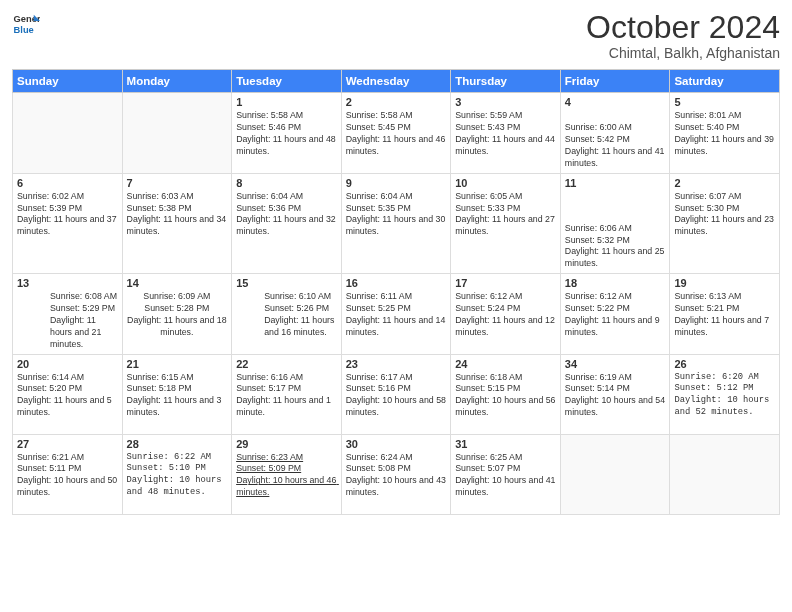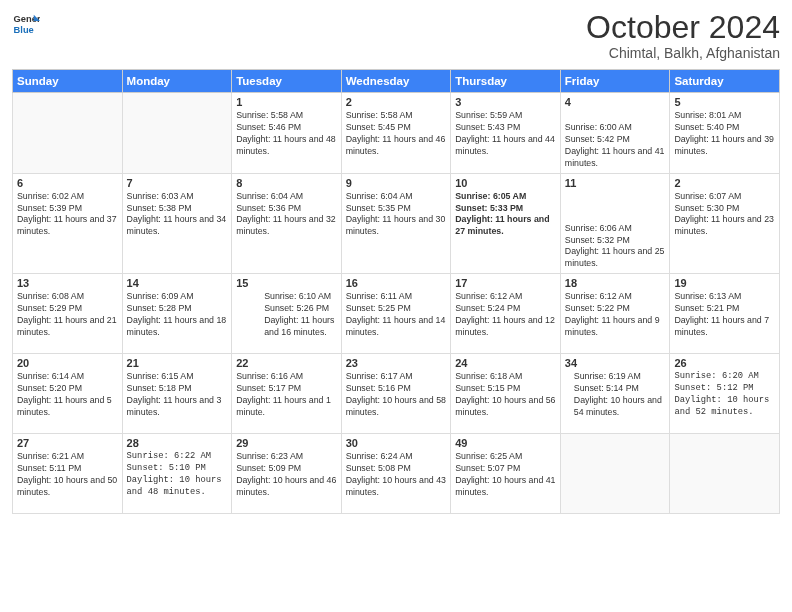--- a/index.html
+++ b/index.html
@@ -166,47 +166,47 @@
 Daylight: 11 hours and 32 minutes.</div>
           </td>
           <td>
             <span class="day-num">9</span>
             <div class="cell-text" style="white-space: pre-wrap;">Sunrise: 6:04 AM
 Sunset: 5:35 PM
 Daylight: 11 hours and 30 minutes.</div>
           </td>
           <td>
             <span class="day-num">10</span>
-            <div class="cell-text" style="white-space: pre-wrap; font-weight: bold;">Sunrise: 6:05 AM
+            <div class="cell-text" style="white-space: pre-wrap;">Sunrise: 6:05 AM
 Sunset: 5:33 PM
 Daylight: 11 hours and 27 minutes.</div>
           </td>
           <td>
             <span class="day-num">11</span>
             <div class="cell-text" style="white-space: pre-wrap; margin-top: 34px;">Sunrise: 6:06 AM
 Sunset: 5:32 PM
 Daylight: 11 hours and 25 minutes.</div>
           </td>
           <td>
             <span class="day-num">2</span>
             <div class="cell-text" style="white-space: pre-wrap;">Sunrise: 6:07 AM
 Sunset: 5:30 PM
 Daylight: 11 hours and 23 minutes.</div>
           </td>
         </tr>
         <tr>
           <td>
             <span class="day-num">13</span>
-            <div class="cell-text" style="white-space: pre-wrap;">Sunrise: 6:08 AM
+            <div class="cell-text" style="white-space: pre-wrap; margin-left: 33px;">Sunrise: 6:08 AM
 Sunset: 5:29 PM
 Daylight: 11 hours and 21 minutes.</div>
           </td>
           <td>
             <span class="day-num">14</span>
-            <div class="cell-text" style="white-space: pre-wrap;">Sunrise: 6:09 AM
+            <div class="cell-text" style="white-space: pre-wrap; text-align: center;">Sunrise: 6:09 AM
 Sunset: 5:28 PM
 Daylight: 11 hours and 18 minutes.</div>
           </td>
           <td>
             <span class="day-num">15</span>
             <div class="cell-text" style="white-space: pre-wrap; margin-left: 28px;">Sunrise: 6:10 AM
 Sunset: 5:26 PM
 Daylight: 11 hours and 16 minutes.</div>
           </td>
           <td>
@@ -260,21 +260,21 @@
 Daylight: 10 hours and 58 minutes.</div>
           </td>
           <td>
             <span class="day-num">24</span>
             <div class="cell-text" style="white-space: pre-wrap;">Sunrise: 6:18 AM
 Sunset: 5:15 PM
 Daylight: 10 hours and 56 minutes.</div>
           </td>
           <td>
             <span class="day-num">34</span>
-            <div class="cell-text" style="white-space: pre-wrap; margin-left: 9px;">Sunrise: 6:19 AM
+            <div class="cell-text" style="white-space: pre-wrap;">Sunrise: 6:19 AM
 Sunset: 5:14 PM
 Daylight: 10 hours and 54 minutes.</div>
           </td>
           <td>
             <span class="day-num">26</span>
             <div class="cell-text" style="white-space: pre-wrap; font-family: Liberation Mono, monospace;">Sunrise: 6:20 AM
 Sunset: 5:12 PM
 Daylight: 10 hours and 52 minutes.</div>
           </td>
         </tr>
@@ -286,32 +286,32 @@
 Daylight: 10 hours and 50 minutes.</div>
           </td>
           <td>
             <span class="day-num">28</span>
             <div class="cell-text" style="white-space: pre-wrap; font-family: Liberation Mono, monospace;">Sunrise: 6:22 AM
 Sunset: 5:10 PM
 Daylight: 10 hours and 48 minutes.</div>
           </td>
           <td>
             <span class="day-num">29</span>
-            <div class="cell-text" style="white-space: pre-wrap;">Sunrise: 6:23 AM
+            <div class="cell-text" style="white-space: pre-wrap; text-decoration: underline;">Sunrise: 6:23 AM
 Sunset: 5:09 PM
 Daylight: 10 hours and 46 minutes.</div>
           </td>
           <td>
             <span class="day-num">30</span>
             <div class="cell-text" style="white-space: pre-wrap;">Sunrise: 6:24 AM
 Sunset: 5:08 PM
 Daylight: 10 hours and 43 minutes.</div>
           </td>
           <td>
-            <span class="day-num">49</span>
+            <span class="day-num">31</span>
             <div class="cell-text" style="white-space: pre-wrap;">Sunrise: 6:25 AM
 Sunset: 5:07 PM
 Daylight: 10 hours and 41 minutes.</div>
           </td>
           <td class="empty"></td>
           <td class="empty"></td>
         </tr>
       </tbody>
   </table>
 </div>

